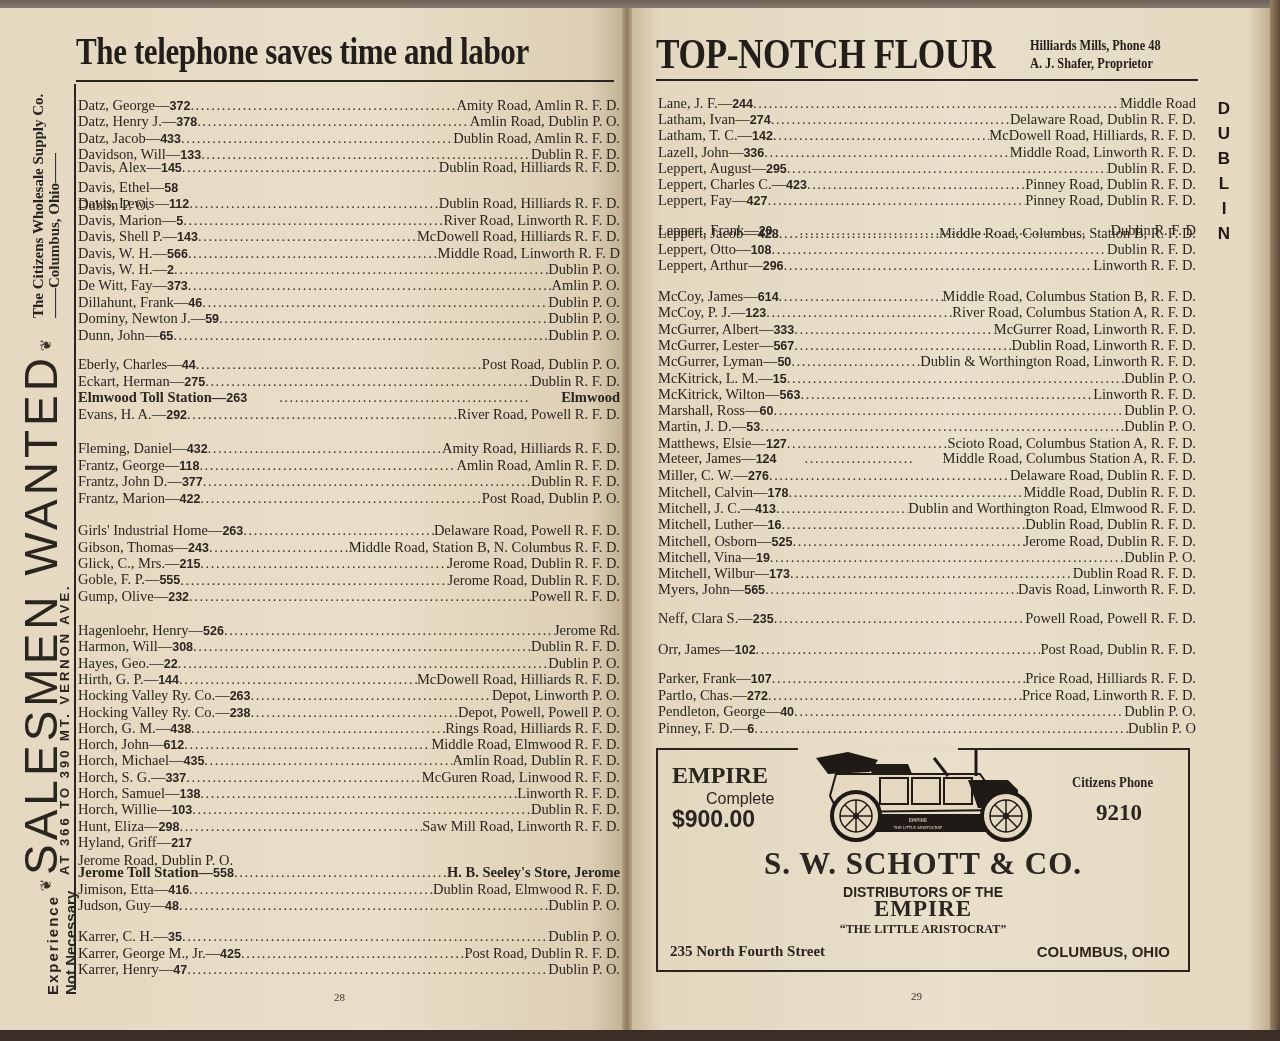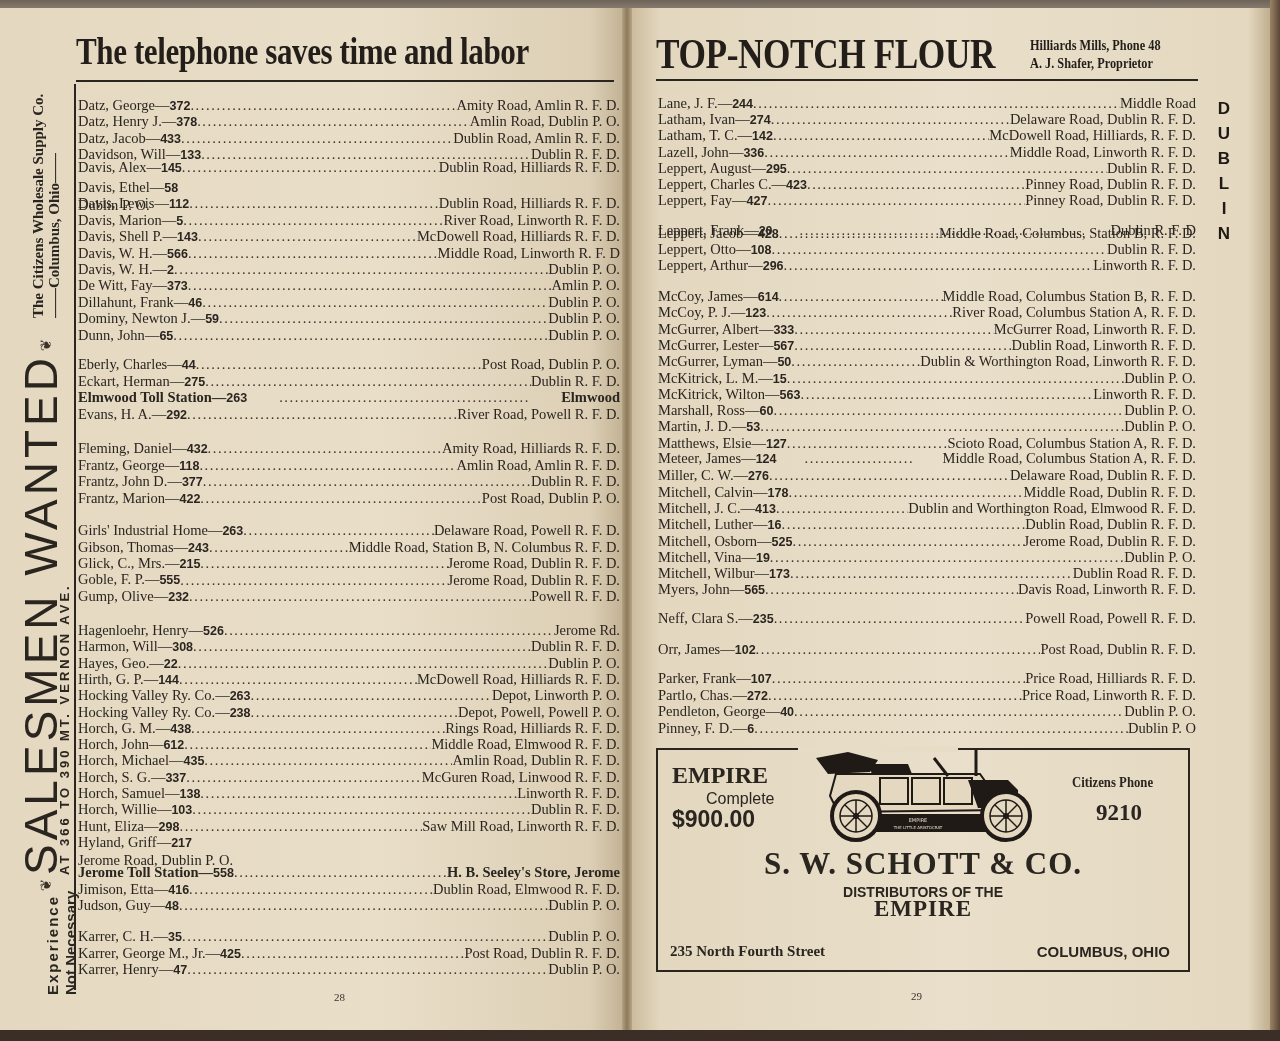--- a/index.html
+++ b/index.html
@@ -583,17 +583,18 @@
           <line x1="198" y1="56" x2="198" y2="88"></line>
           <line x1="187" y1="61" x2="209" y2="83"></line>
           <line x1="209" y1="61" x2="187" y2="83"></line>
         </g>
     </svg>
     <div class="phone-lbl">Citizens Phone</div>
     <div class="phone-num">9210</div>
     <div class="company">S. W. SCHOTT &amp; CO.</div>
     <div class="dist">DISTRIBUTORS OF THE</div>
     <div class="empire-c">EMPIRE</div>
+    <div class="slogan">“THE LITTLE ARISTOCRAT”</div>
     <div class="street">235 North Fourth Street</div>
     <div class="city">COLUMBUS, OHIO</div>
   </div>
   <div class="pagenum pn-right">29</div>
 </div>
 
 </body></html>

